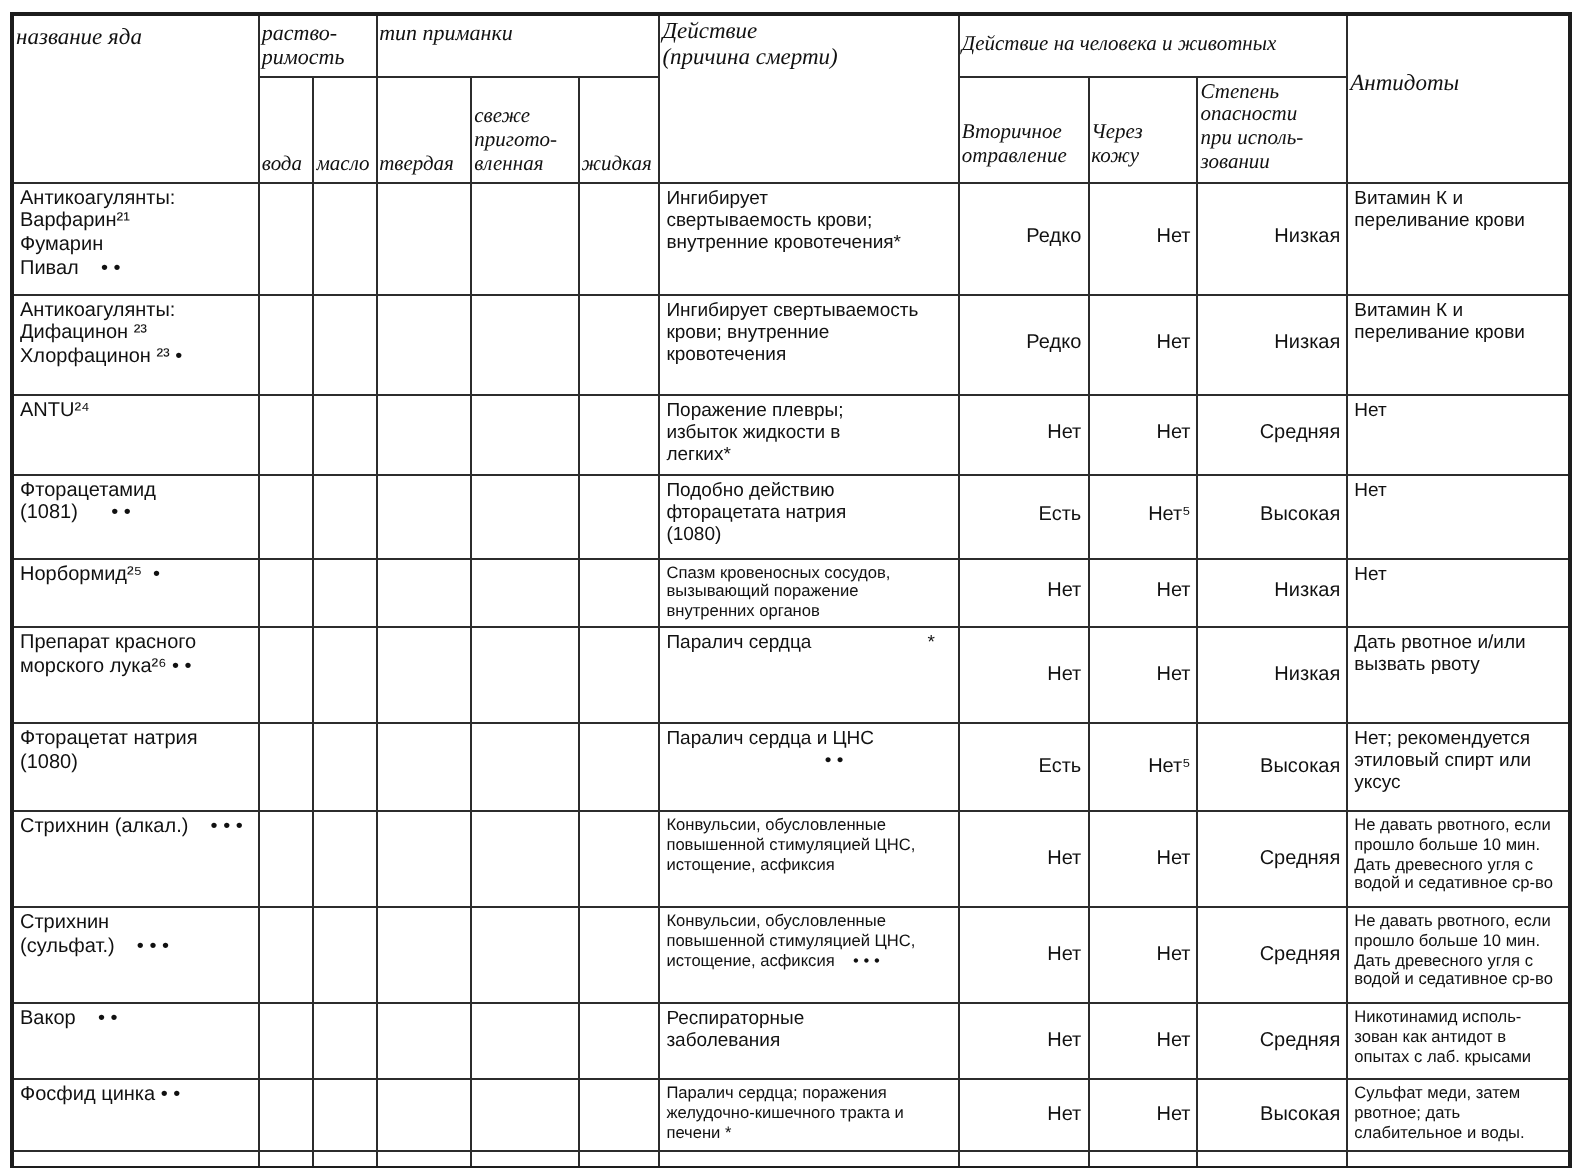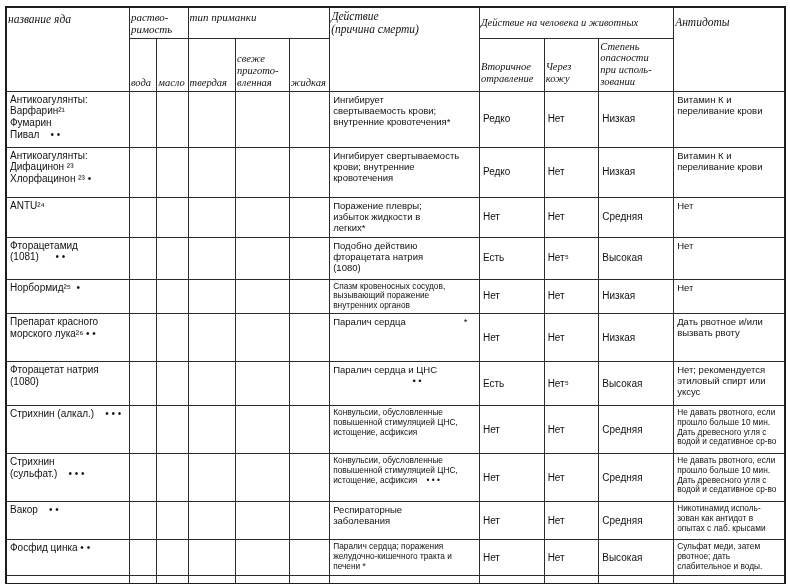--- a/index.html
+++ b/index.html
@@ -26,35 +26,35 @@
     text-align:left; vertical-align:middle;
     white-space:pre-wrap; padding:2px 1px; color:#111;
   }
   tr.hr1 { height:30px; }
   tr.hr2 { height:52px; }
   th.h-name      { vertical-align:top; padding-top:5px; font-size:11.5px; }
   th.h-solub     { vertical-align:top; padding-top:3px; }
   th.h-bait      { vertical-align:top; padding-top:3px; }
   th.h-action    { vertical-align:top; font-size:11.5px; }
   th.h-humans    { vertical-align:middle; font-size:10.5px; }
-  th.h-antidotes { vertical-align:top; padding-top:8px; font-size:11.5px; }
+  th.h-antidotes { vertical-align:top; padding-top:28px; font-size:11.5px; }
   th.h-bottom    { vertical-align:bottom; padding-bottom:2px; font-size:10.5px;margin-top:30px; }
   th.h-fresh     { vertical-align:bottom; padding-bottom:2px; font-size:10.5px; }
   th.h-sub       { vertical-align:bottom; padding-bottom:6px; font-size:10.5px;margin-left:44px; }
   th.h-danger    { vertical-align:bottom; padding-bottom:3px; font-size:10.5px; }
 
   
   tbody td {
     font-size:10px; line-height:1.18; vertical-align:top;
     padding:2px 3px; white-space:pre-wrap; color:#111;
   }
   td.col-action   { font-size:9.5px; }
   td.col-antidote { font-size:9.5px; }
   td.col-secondary, td.col-skin, td.col-danger {
-    text-align:left; vertical-align:middle; white-space:normal; font-size:10px;
+    text-align:right; vertical-align:middle; white-space:normal; font-size:10px;
   }
   
   tbody tr:nth-child(5)  td.col-action,
   tbody tr:nth-child(8)  td.col-action,
   tbody tr:nth-child(9)  td.col-action,
   tbody tr:nth-child(11) td.col-action   { font-size:8.3px; }
   tbody tr:nth-child(8)  td.col-antidote,
   tbody tr:nth-child(9)  td.col-antidote,
   tbody tr:nth-child(10) td.col-antidote,
   tbody tr:nth-child(11) td.col-antidote { font-size:8.3px; }

